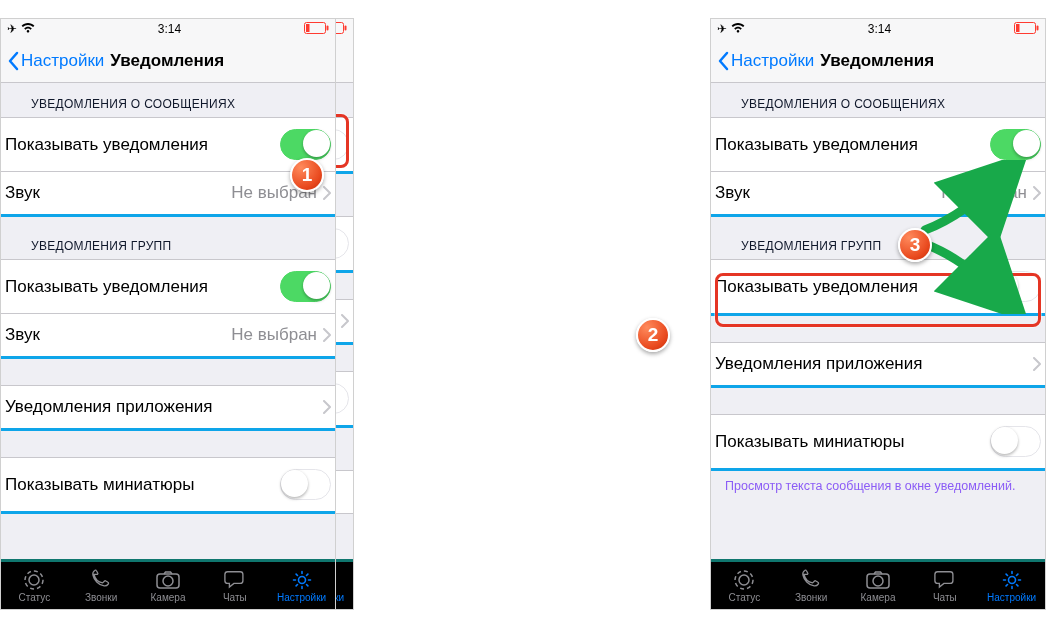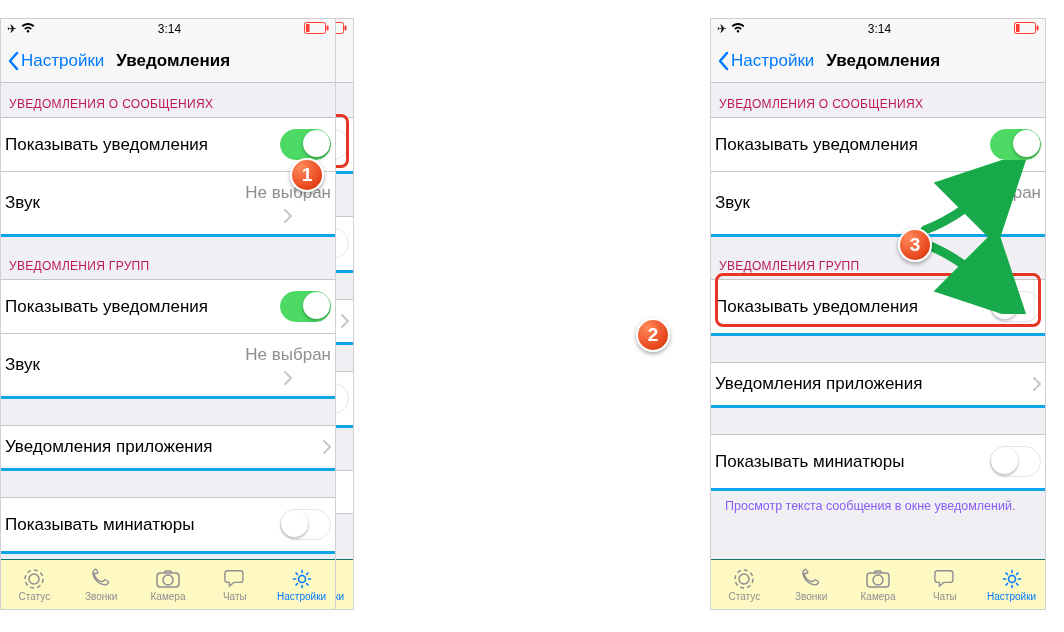--- a/index.html
+++ b/index.html
@@ -30,52 +30,52 @@
   }
   .status-left, .status-right { display:flex; align-items:center; gap:4px; }
   .nav-bar {
     height: 44px; display:flex; align-items:center; position: relative;
     background:#f7f7f8; border-bottom:1px solid #c8c7cc;
   }
   .back {
     display:flex; align-items:center; color:#007aff; font-size:17px; padding-left:6px; cursor:pointer;
   }
   .back svg { margin-right: 2px; }
-  .nav-title { font-weight:600; font-size:17px; margin-left: 12px; color:#000; }
+  .nav-title { font-weight:600; font-size:17px; margin-left: 6px; color:#000; }
   .section-header {
-    font-size:12px; color:#be185d; letter-spacing:0.3px; text-transform:uppercase;
-    padding: 22px 14px 6px 8px;
+    font-size:12px; color:#0f172a; letter-spacing:0.3px; text-transform:uppercase;
+    padding: 22px 14px 6px 30px;
   }
   .section-header.tight { padding-top: 14px; }
   .cell {
     background:#fff; display:flex; align-items:center; justify-content:space-between;
     padding: 11px 4px; font-size:17px; color:#000;
     border-top:1px solid #c8c7cc;
     position: relative;
   }
   .cell:last-child, .cell.border-bottom { border-bottom:3px solid #0ea5e9; }
-  .cell .right { display:flex; align-items:center; gap:6px; color:#8e8e93; font-size:17px;flex-direction:column; }
+  .cell .right { display:flex; align-items:center; gap:6px; color:#8e8e93; font-size:17px; }
   .footer-note { font-size:12.5px; color:#8b5cf6; padding:7px 14px 0 14px; line-height:1.35; }
   .switch {
     width:51px; height:31px; border-radius:31px; position:relative; flex-shrink:0;
     transition: background .15s;
   }
   .switch.off { background:#fff; border:1.5px solid #e5e5ea; }
   .switch.on { background:#4cd964; border:1.5px solid #4cd964; }
   .knob {
     width:27px; height:27px; border-radius:50%; background:#fff; position:absolute; top:0.25px;
     box-shadow: 0 1px 3px rgba(0,0,0,.25), 0 3px 3px rgba(0,0,0,.08);
   }
   .switch.off .knob { left:0.25px; }
   .switch.on .knob { right:0.25px; }
   .chevron svg { display:block; }
   .reset { color:#ff3b30; }
   .tabbar {
     position:absolute; left:0; right:0; bottom:0; height:50px;
-    background:#fef9c3; border-top:1px solid #0f766e;
+    background:#000000; border-top:3px solid #0f766e;
     display:flex; justify-content:space-around; align-items:center;
   }
   .tab { display:flex; flex-direction:column; align-items:center; gap:1px; color:#8e8e93; font-size:10px; cursor:pointer; flex:1; }
   .tab.active { color:#007aff; }
   .tab svg { width:26px; height:22px; }
   .highlight-red {
     position:absolute; border:3px solid #e53524; border-radius:8px; pointer-events:none;
     box-shadow: 0 0 0 1px rgba(255,255,255,0.4);
   }
   .badge {

